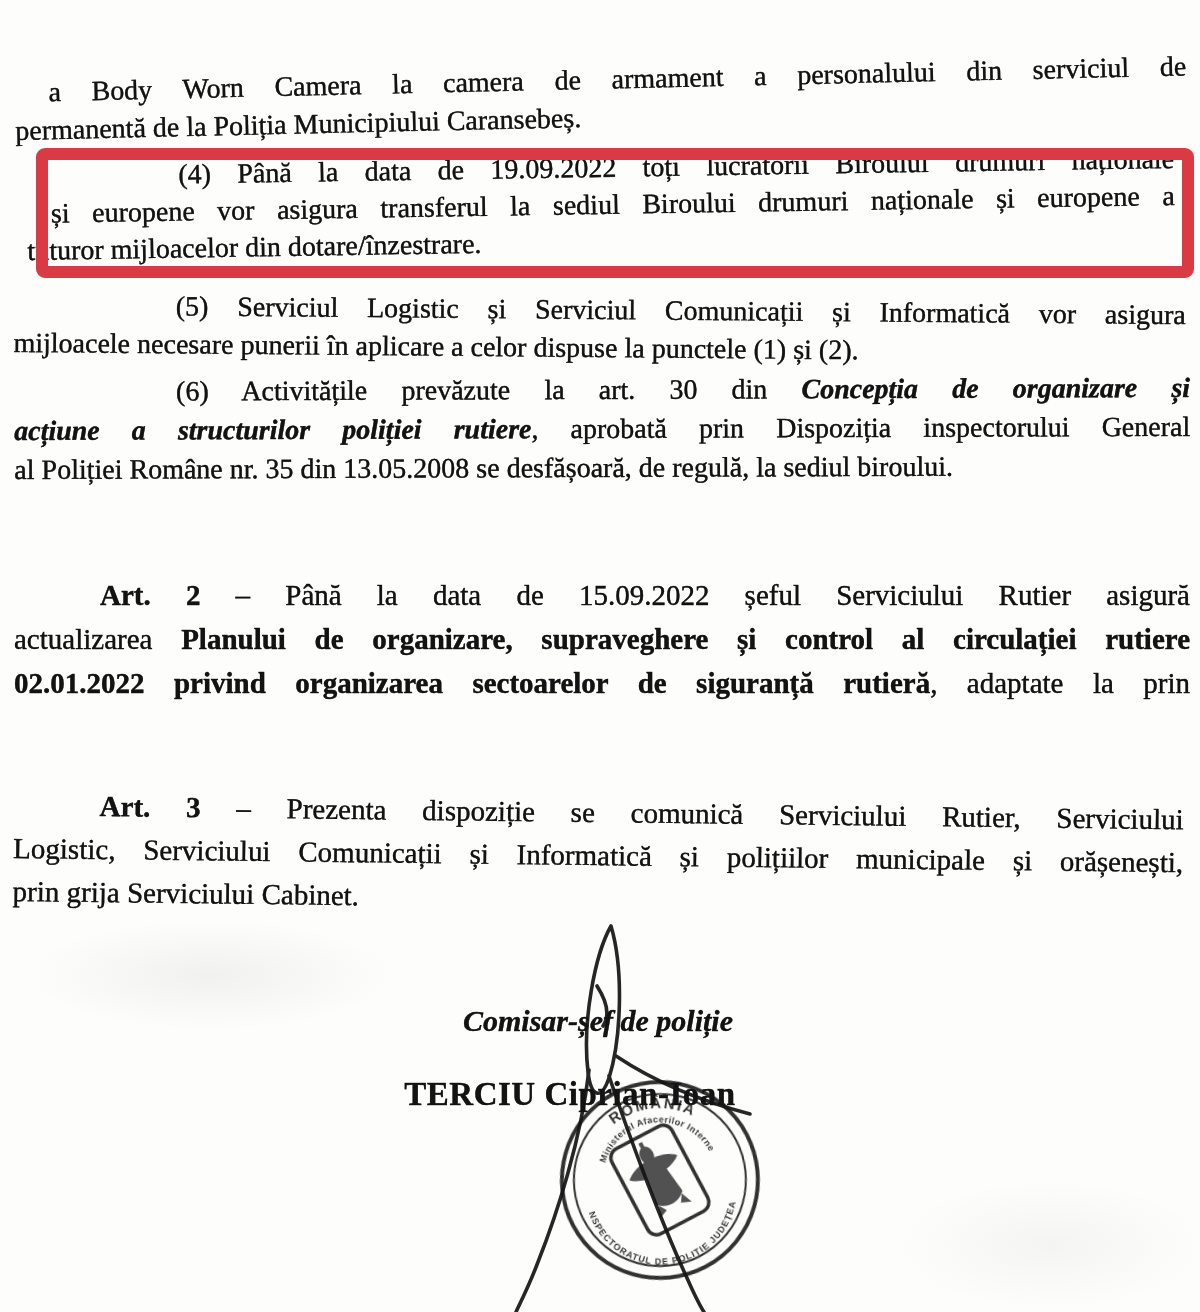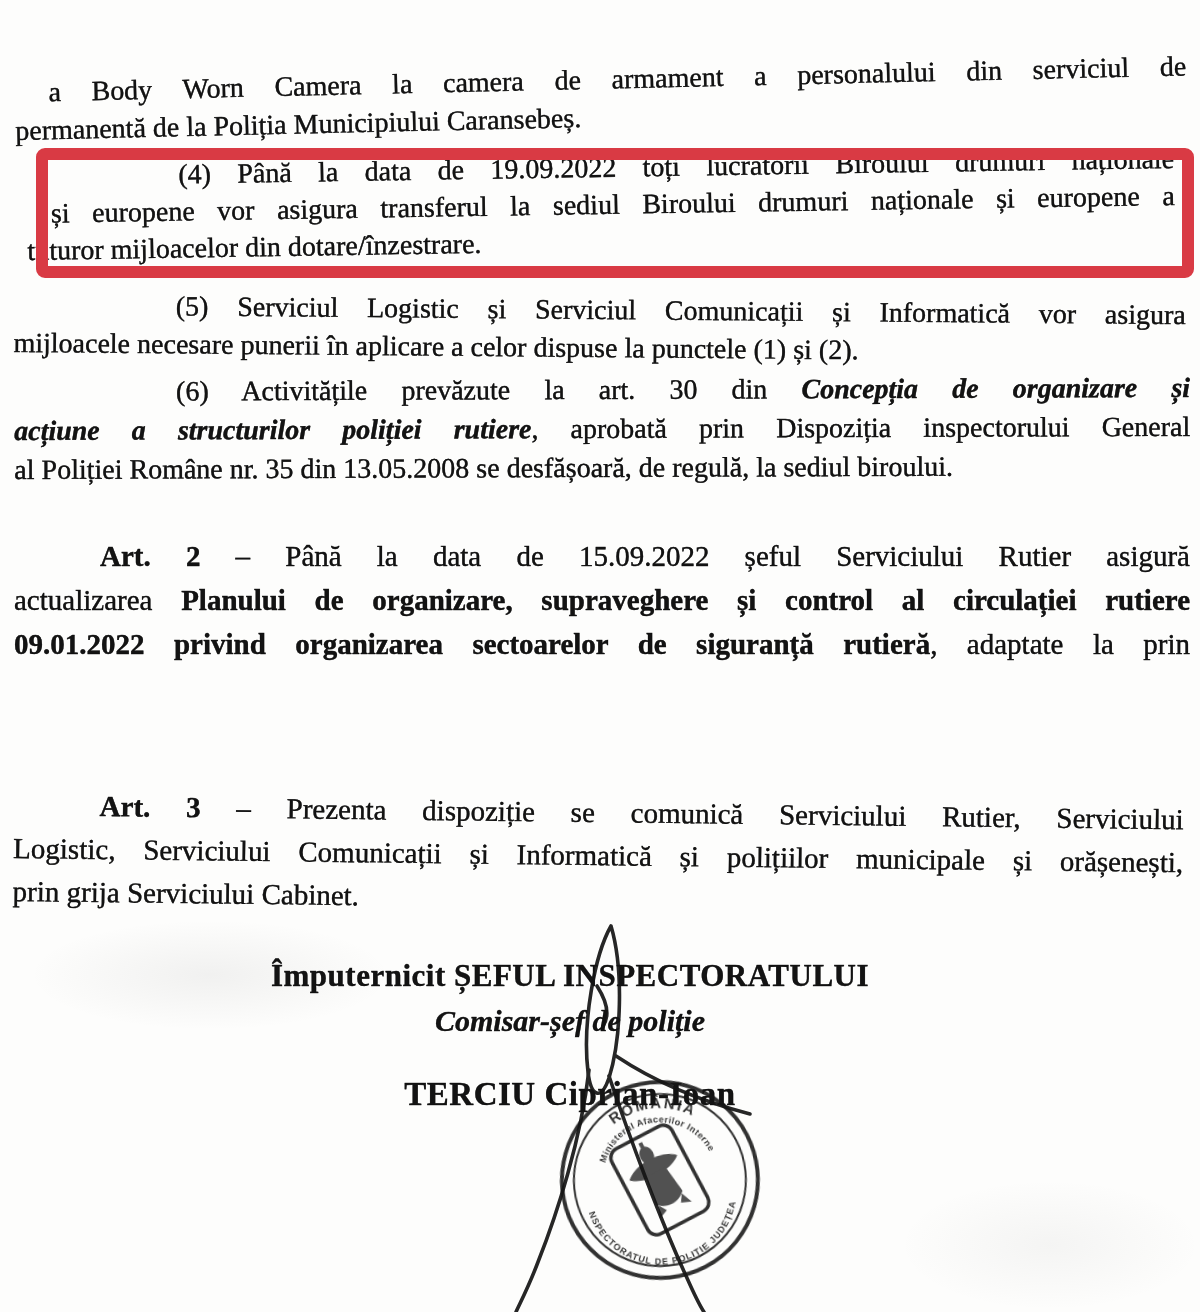--- a/index.html
+++ b/index.html
@@ -24,21 +24,21 @@
     position:absolute;left:36px;top:148px;width:1134px;height:106px;
     border:12px solid #d93a44;border-radius:9px;z-index:5;
     pointer-events:none;
   }
   .sigline{
     position:absolute;left:0;width:1140px;text-align:center;
     -webkit-text-stroke:0.3px rgba(10,10,10,.8);
     text-shadow:0 0 .5px rgba(20,20,20,.5);
   }
   #sig-title{top:958px;font-size:31px;font-weight:bold;letter-spacing:.5px;}
-  #sig-rank{top:1004px;font-size:30px;font-weight:bold;font-style:italic;}
+  #sig-rank{top:1004px;font-size:30px;font-weight:bold;font-style:italic;margin-left:28px;}
   #sig-name{top:1076px;font-size:33px;font-weight:bold;letter-spacing:.5px;}
   .blob{position:absolute;pointer-events:none;}
   svg text{font-family:"Liberation Sans","DejaVu Sans",sans-serif;}
 </style>
 </head>
 <body>
 
 <div id="page">
 
   <div class="blob" style="left:30px;top:920px;width:360px;height:110px;background:radial-gradient(closest-side,rgba(80,80,80,.07),transparent);"></div>
@@ -57,34 +57,33 @@
       <div class="para" style="top: 286px; left: 14px; width: 1172px; font-size: 28px; line-height: 38px; transform: rotate(0.5deg);">
         <div class="ln jf" style="text-indent: 162px;"><span>(5) Serviciul Logistic și Serviciul Comunicații și Informatică vor asigura</span></div>
         <div class="ln"><span>mijloacele necesare punerii în aplicare a celor dispuse la punctele (1) și (2).</span></div>
       </div>
       <div class="para" style="top: 372px; left: 14px; width: 1176px; font-size: 28px; line-height: 39px; transform: rotate(-0.2deg);">
         <div class="ln jf" style="text-indent: 162px;"><span>(6) Activitățile prevăzute la art. 30 din </span><span class="bi">Concepția de organizare și</span></div>
         <div class="ln jf"><span class="bi">acțiune a structurilor poliției rutiere</span><span>, aprobată prin Dispoziția inspectorului General</span></div>
         <div class="ln"><span>al Poliției Române nr. 35 din 13.05.2008 se desfășoară, de regulă, la sediul biroului.</span></div>
       </div>
       <div class="para" style="top: 534px; left: 14px; width: 1176px; font-size: 29px; line-height: 44px; transform: rotate(0deg);">
-        <div class="ln jf" style="text-indent: 86px;"><span class="b">Art. 2</span><span> – Până la data de 15.09.2022 șeful Serviciului Rutier asigură</span></div>
+        <div class="ln jf" style="text-indent: 86px; margin-top: 39px;"><span class="b">Art. 2</span><span> – Până la data de 15.09.2022 șeful Serviciului Rutier asigură</span></div>
         <div class="ln jf"><span>actualizarea </span><span class="b">Planului de organizare, supraveghere și control al circulației rutiere</span></div>
-        <div class="ln jf"><span class="b">09.01.2022 privind organizarea sectoarelor de siguranță rutieră</span><span>, adaptate la prin</span></div>
+        <div class="ln jf"><span class="b">02.01.2022 privind organizarea sectoarelor de siguranță rutieră</span><span>, adaptate la prin</span></div>
       </div>
       <div class="para" style="top: 784px; left: 14px; width: 1170px; font-size: 29px; line-height: 43px; transform: rotate(0.7deg);">
         <div class="ln jf" style="text-indent: 86px;"><span class="b">Art. 3</span><span> – Prezenta dispoziție se comunică Serviciului Rutier, Serviciului</span></div>
         <div class="ln jf"><span>Logistic, Serviciului Comunicații și Informatică și polițiilor municipale și orășenești,</span></div>
         <div class="ln"><span>prin grija Serviciului Cabinet.</span></div>
       </div>
     </div>
 
   <div id="highlight-box"></div>
 
-  <div class="sigline" id="sig-title">Împuternicit ȘEFUL INSPECTORATULUI</div>
   <div class="sigline" id="sig-rank">Comisar-șef de poliție</div>
   <div class="sigline" id="sig-name">TERCIU Ciprian-Ioan</div>
 
   <svg width="236" height="246" viewBox="0 0 236 246" style="position:absolute;left:542px;top:1058px;opacity:.88;filter:blur(.3px);transform:rotate(-6deg);">
     <g stroke="#161616" fill="none">
       <circle cx="118" cy="122" r="98" stroke-width="4"></circle>
       <circle cx="118" cy="122" r="86" stroke-width="2"></circle>
     </g>
     <defs>
       <path id="arcTop" d="M 54 88  A 73 73 0 0 1 182 88"></path>

